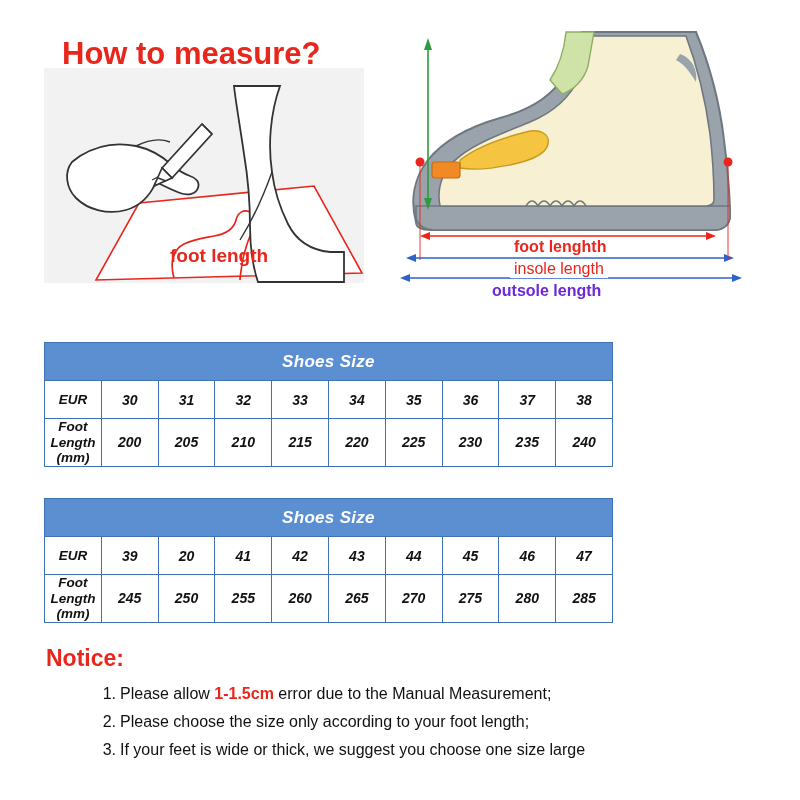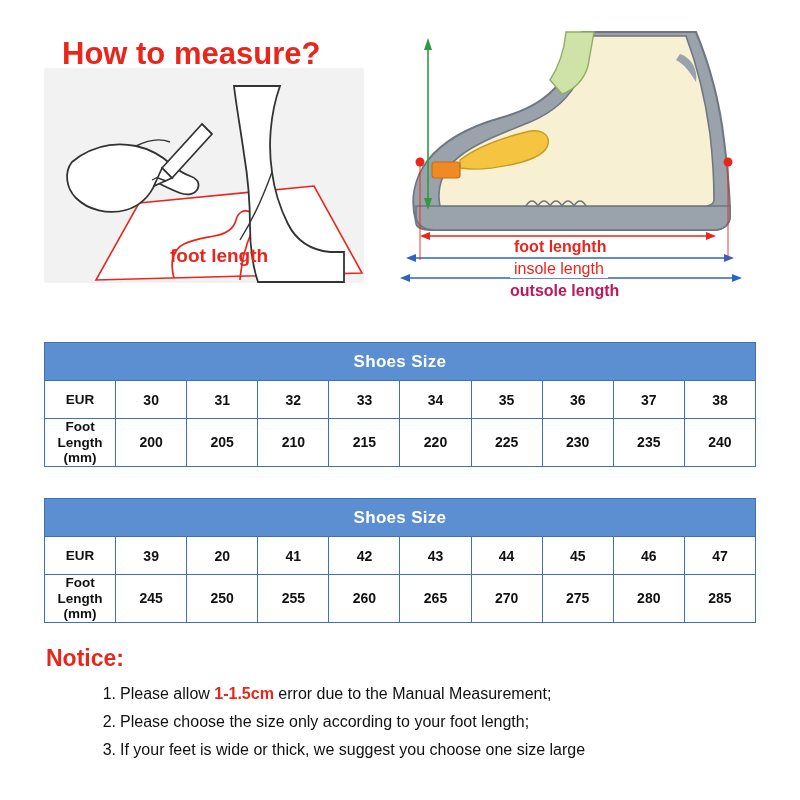--- a/index.html
+++ b/index.html
@@ -64,23 +64,24 @@
     top: 10px;
     width: 400px;
     height: 300px;
   }
   .right-illus svg { display: block; }
 
   
   .size-table {
     position: absolute;
     left: 44px;
-    width: 712px;
+    width: 569px;
     border-collapse: collapse;
     table-layout: fixed;
+    font-style: italic;
   }
   .size-table.t1 { top: 342px; }
   .size-table.t2 { top: 498px; }
 
   .size-table th,
   .size-table td {
     border: 1px solid #3f72b4;
     text-align: center;
     font-size: 14px;
     font-weight: bold;
@@ -214,21 +215,21 @@
 
         <line x1="26" y1="268" x2="356" y2="268" stroke="#2e62c8" stroke-width="1.4"></line>
         <polygon points="20,268 30,264 30,272" fill="#2e62c8"></polygon>
         <polygon points="362,268 352,264 352,272" fill="#2e62c8"></polygon>
 
         <line x1="40" y1="156" x2="40" y2="250" stroke="#e8261c" stroke-width="0.9"></line>
         <line x1="348" y1="156" x2="348" y2="250" stroke="#e8261c" stroke-width="0.9"></line>
       </svg>
       <div style="position:absolute; left:130px; top:228px; font-size:16px; font-weight:bold; color:#e8261c; background:#ffffff; padding:0 4px;">foot lenghth</div>
       <div style="position:absolute; left:130px; top:250px; font-size:16px; font-weight:normal; color:#e8261c; background:#ffffff; padding:0 4px;">insole length</div>
-      <div style="position:absolute; left:126px; top:272px; font-size:16px; font-weight:bold; color:#be185d; background:#ffffff; padding:0 4px;">outsole length</div>
+      <div style="position:absolute; left:108px; top:272px; font-size:16px; font-weight:bold; color:#6d28d9; background:#ffffff; padding:0 4px;">outsole length</div>
     </div>
   </div>
 
   <table class="size-table t1">
     <tbody>
       <tr class="title-row">
         <th colspan="10">Shoes Size</th>
       </tr>
       <tr class="data-row">
         <td class="label-cell">EUR</td>

